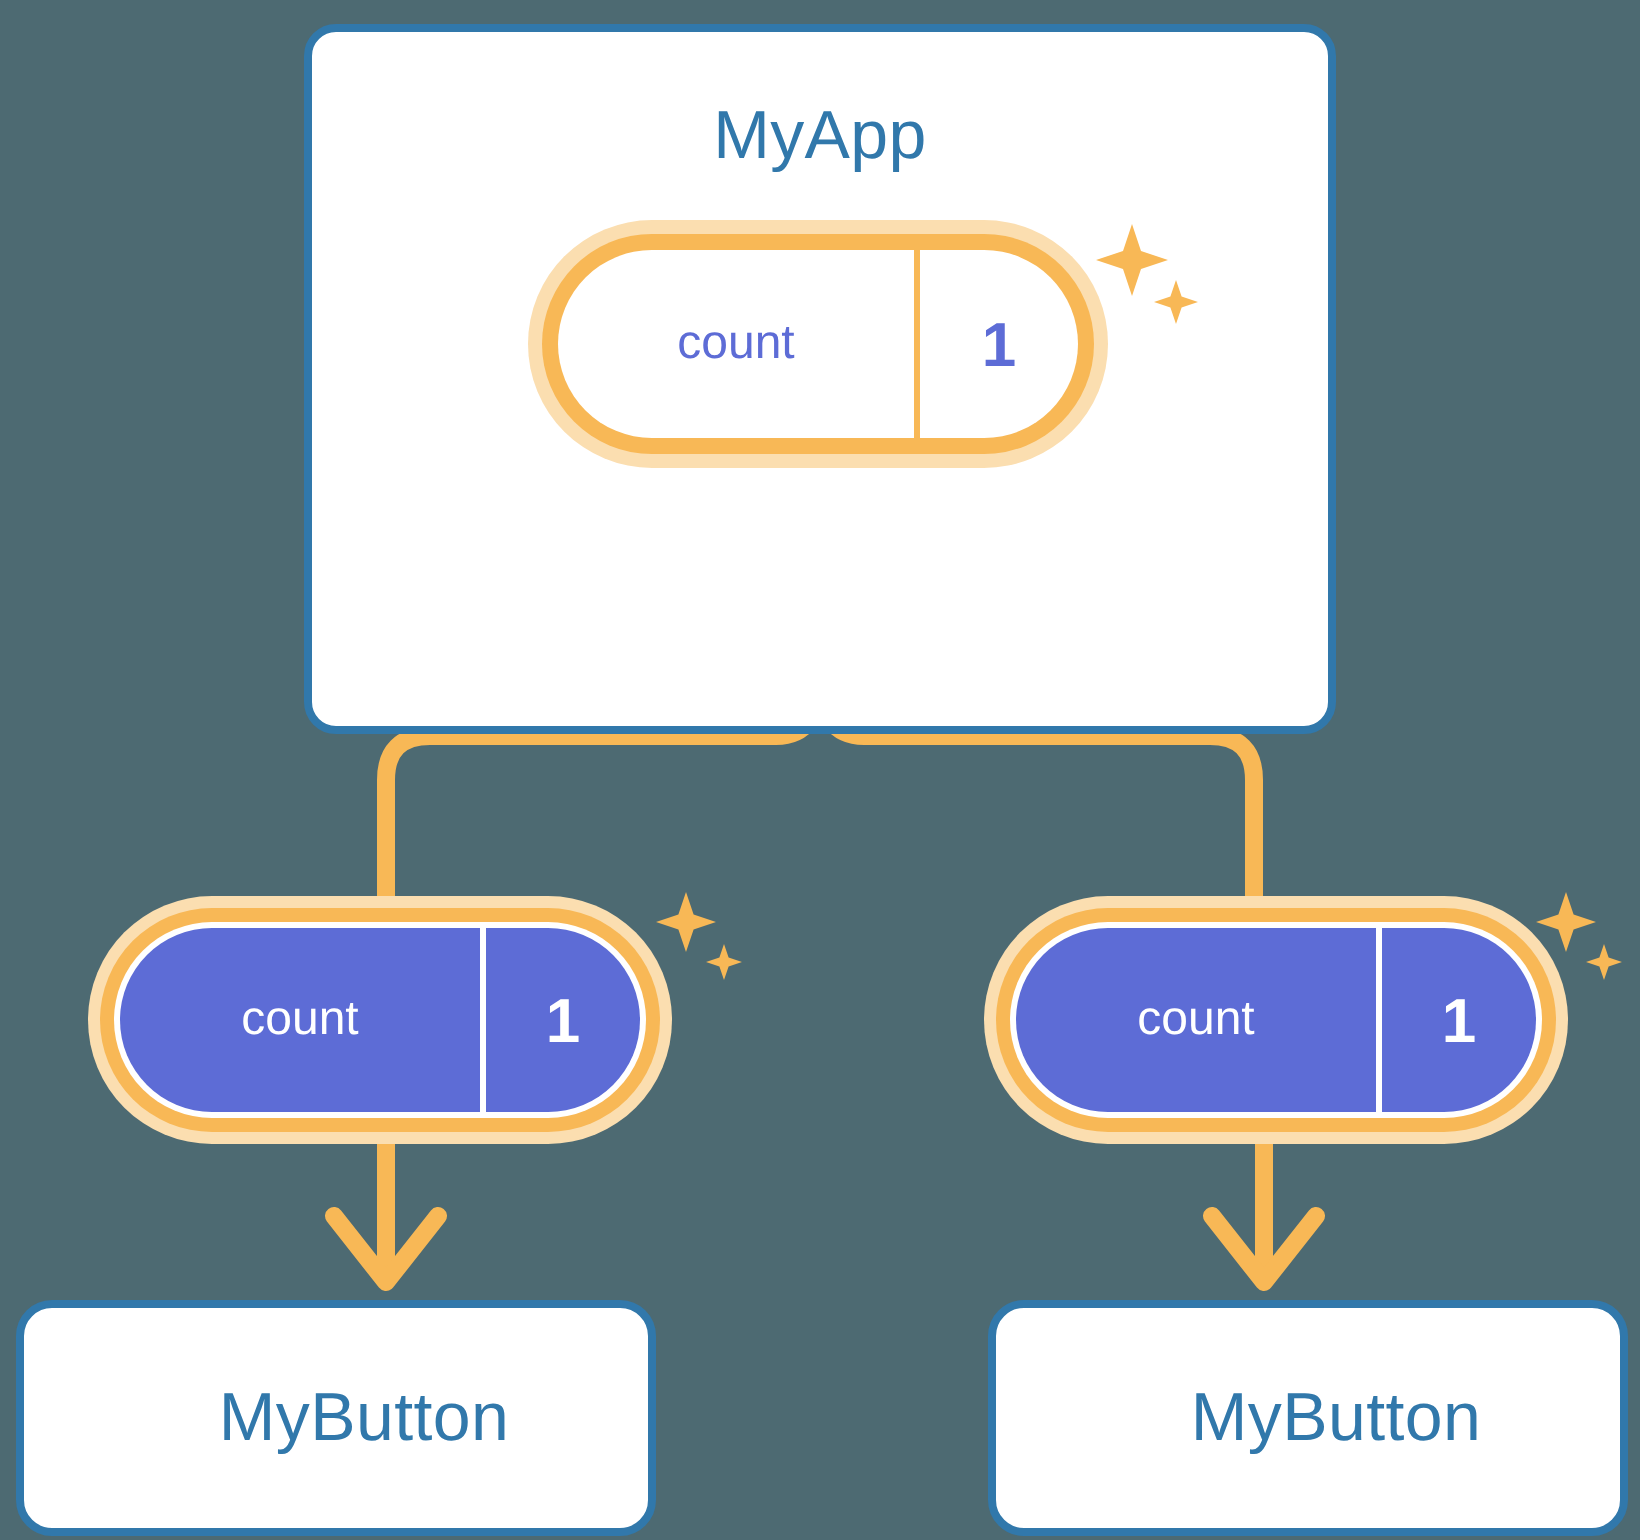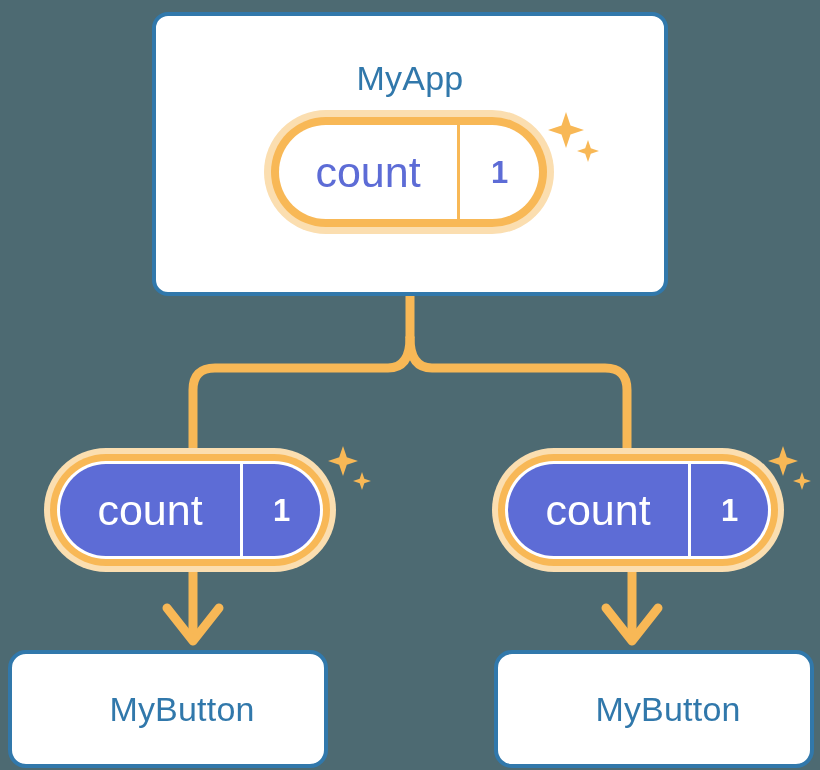--- a/index.html
+++ b/index.html
@@ -46,23 +46,23 @@
     font-weight: 400;
     letter-spacing: 0.2px;
     line-height: 1;
     white-space: nowrap;
   }
 
   #card-myapp {
     left: 152px;
     top: 12px;
     width: 516px;
-    height: 284px;
+    height: 355px;
     justify-content: flex-start;
-    padding-top: 45px;
+    padding-top: 35px;
   }
 
   .card-leaf {
     width: 320px;
     height: 118px;
     justify-content: center;
     border-radius: 18px;
     padding-left: 28px;
   }
   #card-mybutton-left  { left: 8px;   top: 650px; }
@@ -100,21 +100,21 @@
   }
   .pill-key, .pill-val {
     display: flex;
     align-items: center;
     justify-content: center;
     line-height: 1;
     white-space: nowrap;
   }
   .pill-key {
     flex: 0 0 auto;
-    font-size: 43px;
+    font-size: 24px;
     font-weight: 400;
   }
   .pill-val {
     flex: 1 1 auto;
     font-size: 31px;
     font-weight: 700;
   }
 
   
   .pill-light .pill-inner { background: #ffffff; }

